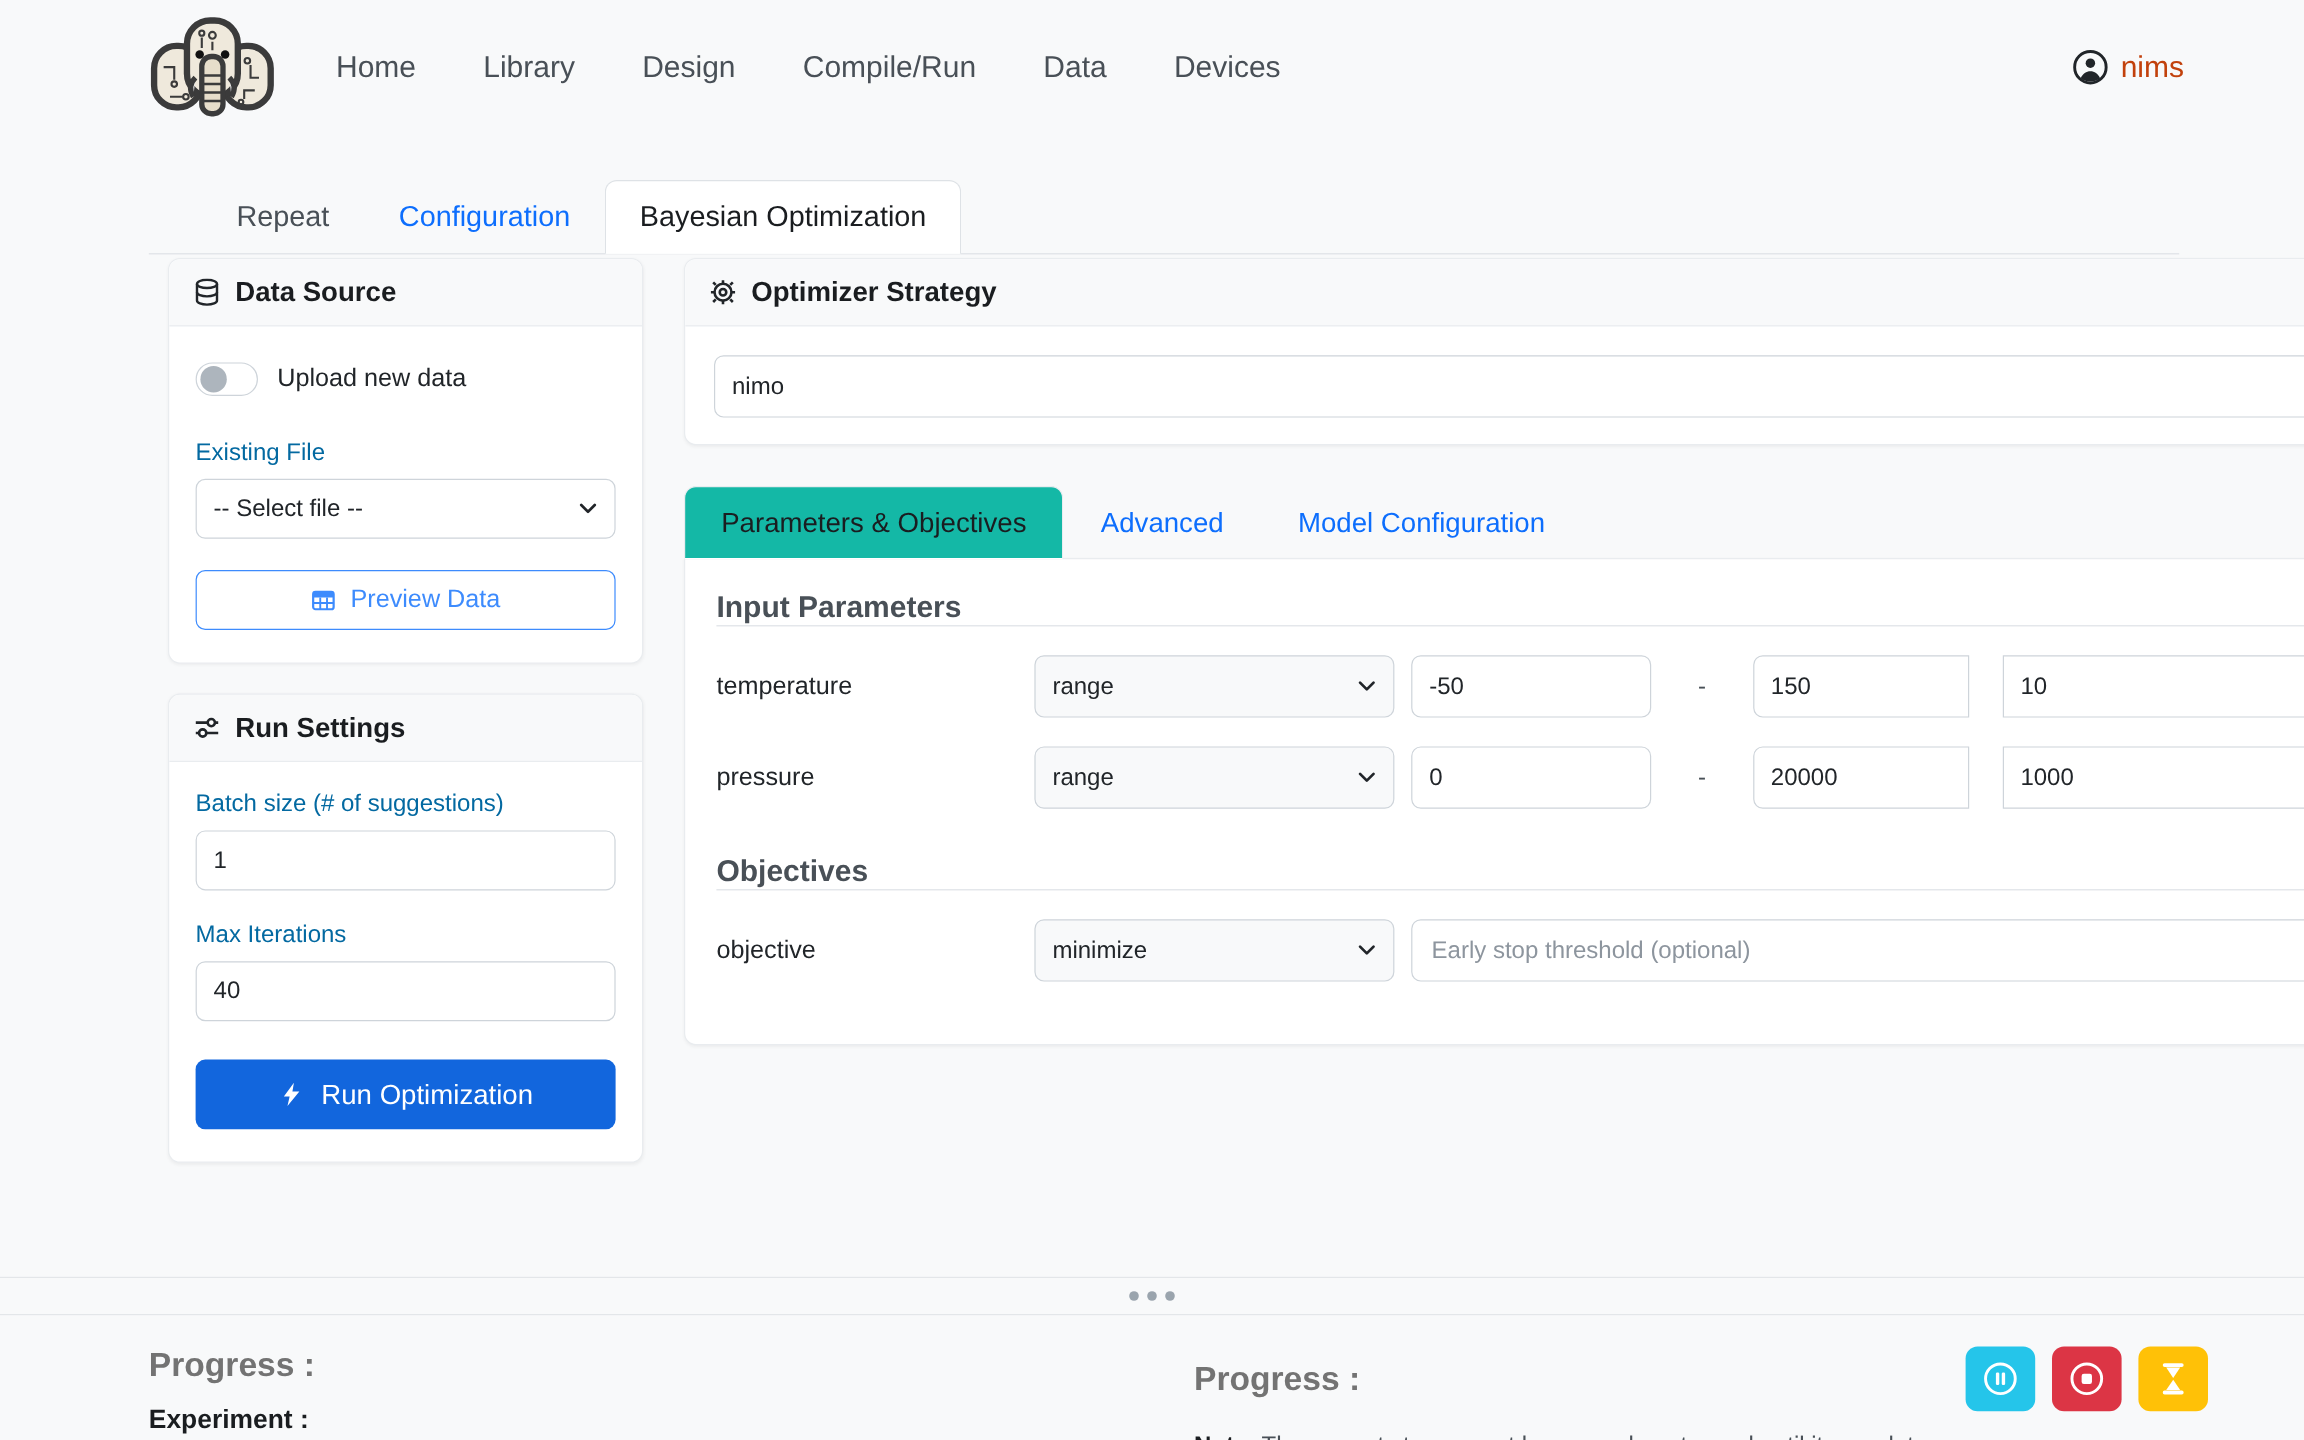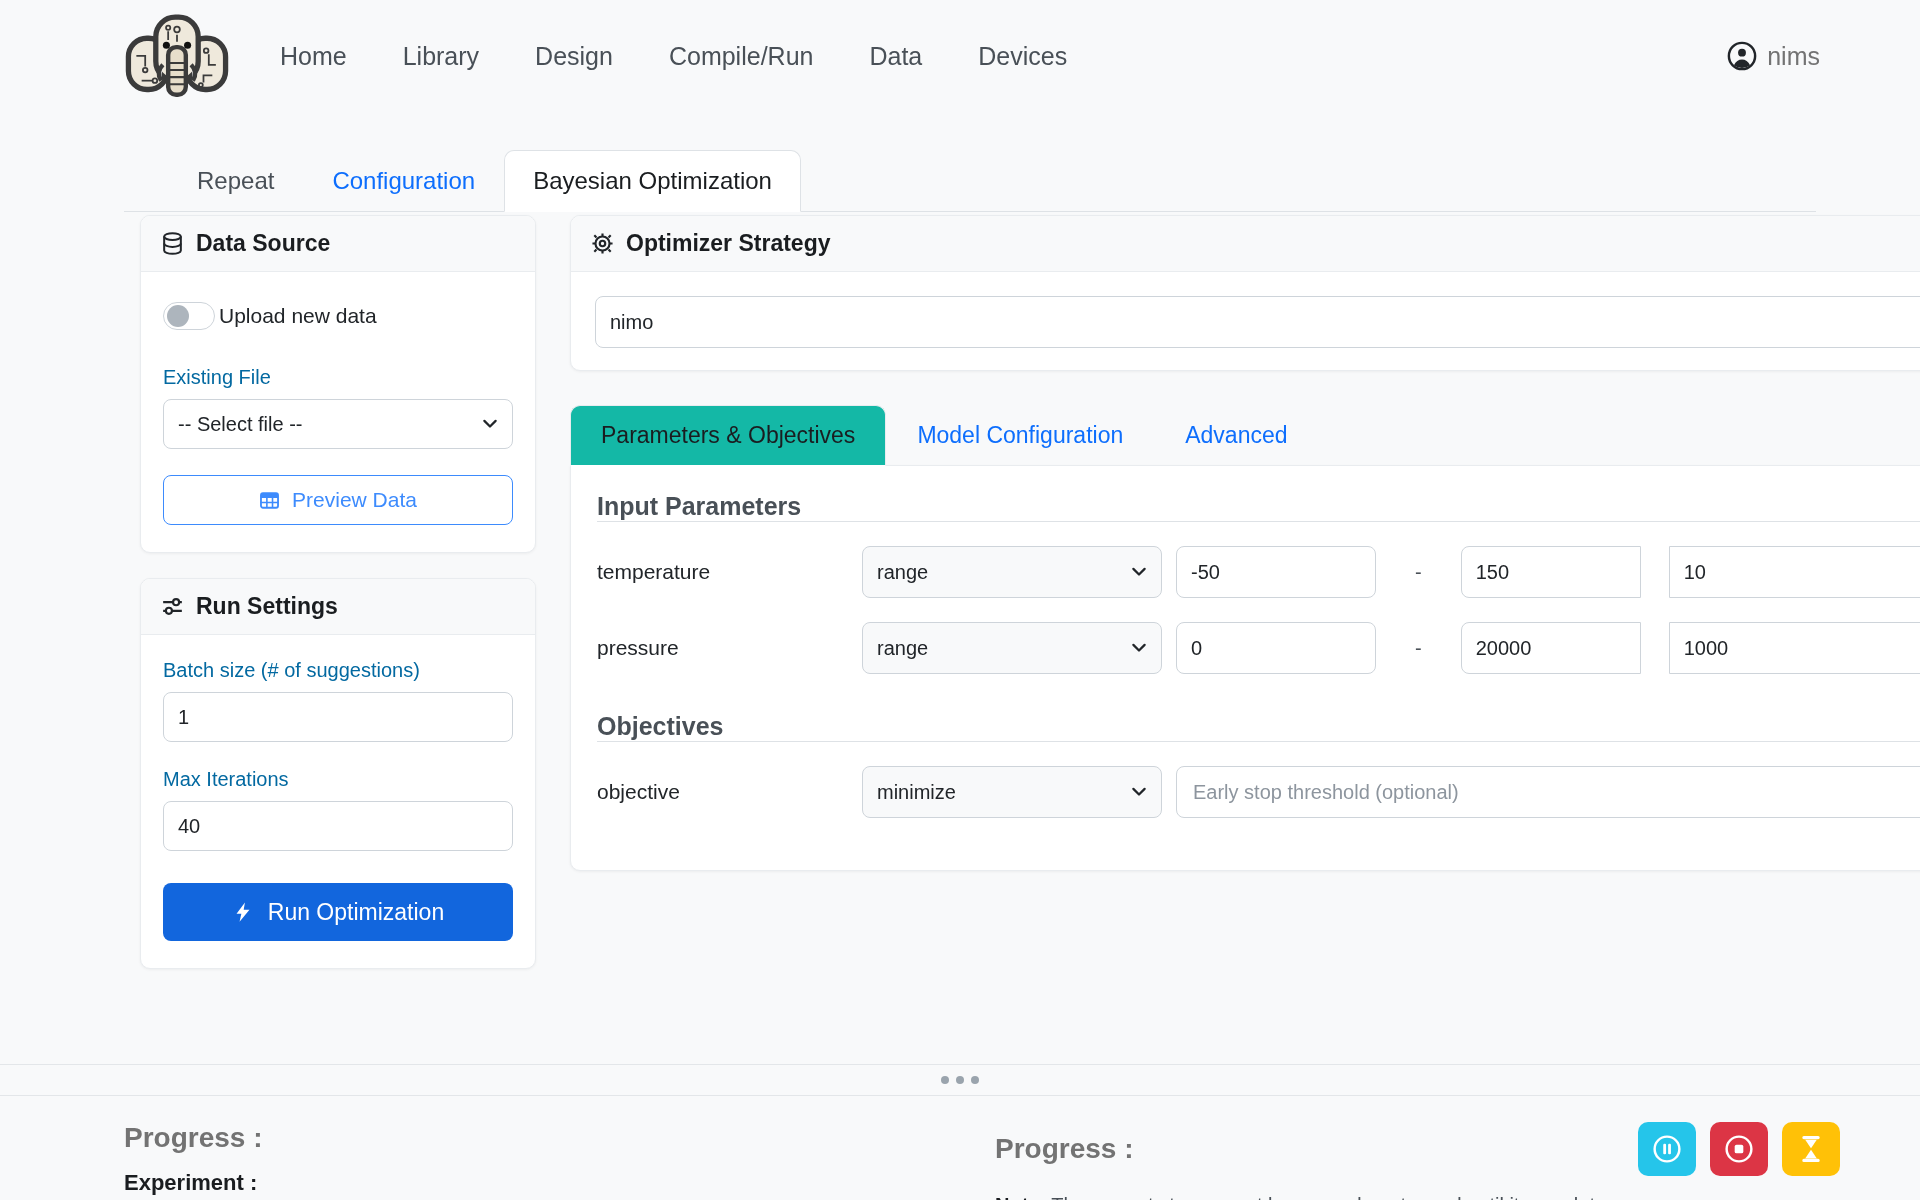--- a/index.html
+++ b/index.html
@@ -7,42 +7,42 @@
   body { font-family:"Liberation Sans","DejaVu Sans",sans-serif; background:#f8f9fa; color:#212529; }
   .page { width:1920px; height:1200px; overflow:hidden; position:relative; }
 
   
   header.topnav { height:112px; display:flex; align-items:center; padding:0 100px 0 124px; }
   .brand { width:106px; height:92px; margin-right:50px; cursor:pointer; }
   nav.mainnav { display:flex; align-items:center; gap:56px; }
   nav.mainnav a { font-size:25px; color:#495057; text-decoration:none; cursor:pointer; }
   .usermenu { margin-left:auto; display:flex; align-items:center; gap:10px; cursor:pointer; }
   .usermenu svg { width:30px; height:30px; color:#212529; }
-  .usermenu .uname { font-size:25px; color:#737373; }
+  .usermenu .uname { font-size:25px; color:#c2410c; }
 
   
   .top-tabs { display:flex; align-items:flex-end; margin:38px 104px 0 124px; padding-left:44px; border-bottom:1px solid #dee2e6; }
   .tab { font-size:24px; padding:16px 28px; border:1px solid transparent; border-radius:10px 10px 0 0; margin-bottom:-1px; cursor:pointer; }
   .tab.t-muted { color:#495057; }
   .tab.t-link { color:#0d6efd; }
   .tab.t-active { background:#fff; border-color:#dee2e6; border-bottom-color:#fff; color:#1a1d20; }
 
   
   .main { display:flex; gap:34px; margin:3px 104px 0 140px; align-items:flex-start; }
   .left-col { width:396px; flex:none; display:flex; flex-direction:column; gap:25px; }
   .right-col { flex:1; }
 
   .card { background:#fff; border:1px solid #e9ecef; border-radius:10px; box-shadow:0 1px 3px rgba(0,0,0,.05); overflow:hidden; }
   .card-header { background:#f8f9fa; border-bottom:1px solid #e9ecef; padding:14px 20px; display:flex; align-items:center; gap:12px; }
   .card-header .hicon { width:23px; height:23px; color:#212529; flex:none; }
   .card-header .htitle { font-size:23px; font-weight:bold; color:#1a1d20; }
   .card-body { padding:24px 22px 27px; }
 
   
-  .toggle-row { display:flex; align-items:center; gap:4px; margin:6px 0 36px; cursor:pointer; }
+  .toggle-row { display:flex; align-items:center; gap:16px; margin:6px 0 36px; cursor:pointer; }
   .toggle-row .tlabel { font-size:21px; color:#212529; }
   .switch { width:52px; height:28px; border:1px solid #ced4da; border-radius:14px; background:#fff; position:relative; flex:none; }
   .switch .knob { position:absolute; left:3px; top:2px; width:22px; height:22px; border-radius:50%; background:#adb5bd; }
   .field-label { font-size:20px; color:#0369a1; margin-bottom:10px; }
   .select-wrap { position:relative; }
   select.form-select { width:100%; height:50px; font-size:20px; padding:0 44px 0 14px; border:1px solid #ced4da; border-radius:8px; background:#fff; appearance:none; -webkit-appearance:none; color:#212529; cursor:pointer; }
   select.form-select.gray { background:#f8f9fa; }
   .chev { position:absolute; right:13px; top:50%; transform:translateY(-50%); width:20px; height:20px; color:#212529; pointer-events:none; }
   .preview-btn { margin-top:26px; width:100%; height:50px; display:flex; align-items:center; justify-content:center; gap:12px; background:#fff; border:1px solid #3d8bfd; color:#3d8bfd; border-radius:8px; font-size:21px; cursor:pointer; }
   .preview-btn svg { width:21px; height:21px; }
@@ -243,22 +243,22 @@
             </select>
             <svg class="chev" viewBox="0 0 16 16">
               <path d="M3.5 5.5 8 10l4.5-4.5" fill="none" stroke="currentColor" stroke-width="1.8" stroke-linecap="round" stroke-linejoin="round"></path>
             </svg>
           </div>
         </div>
       </div>
 
       <div class="config-tabs">
         <div class="ctab active">Parameters &amp; Objectives</div>
+        <div class="ctab">Advanced</div>
         <div class="ctab">Model Configuration</div>
-        <div class="ctab">Advanced</div>
       </div>
 
       <div class="tab-panel">
         <div class="section-title">Input Parameters</div>
 
         <div class="param-row">
           <div class="param-name">temperature</div>
           <div class="type-wrap select-wrap">
             <select class="form-select gray">
               <option selected="">range</option>

